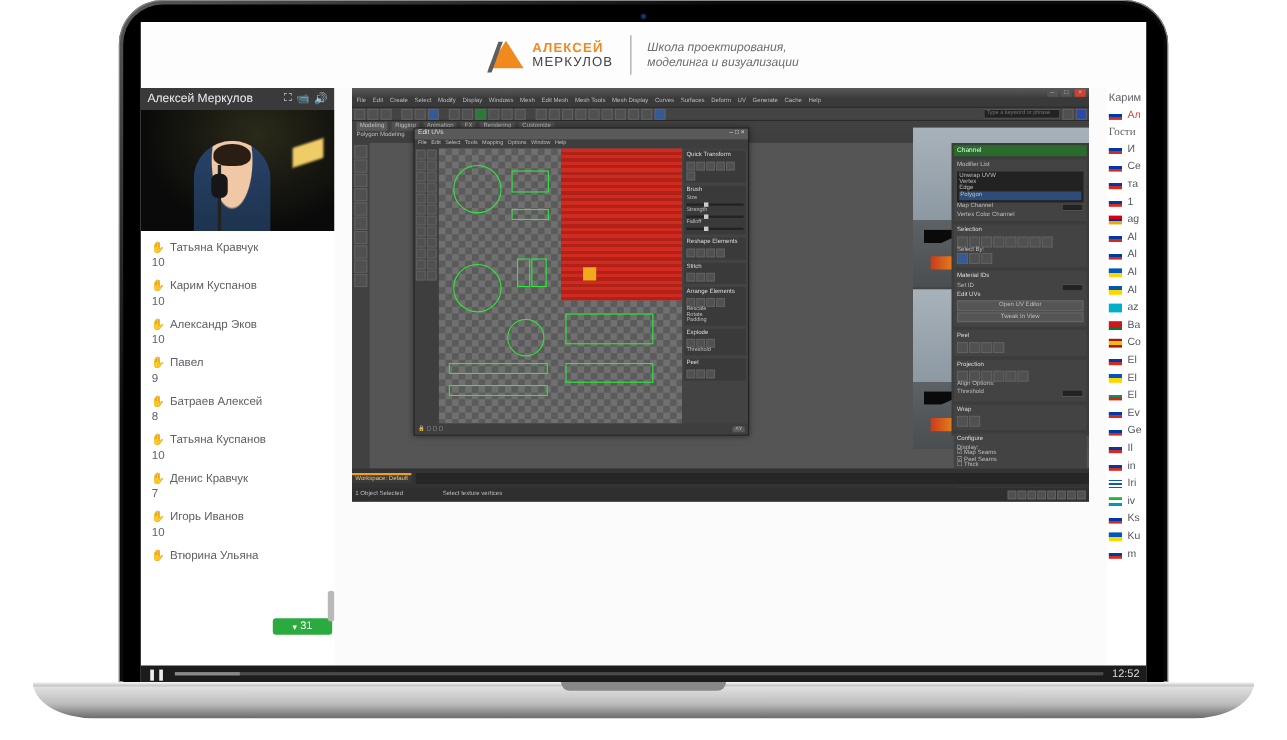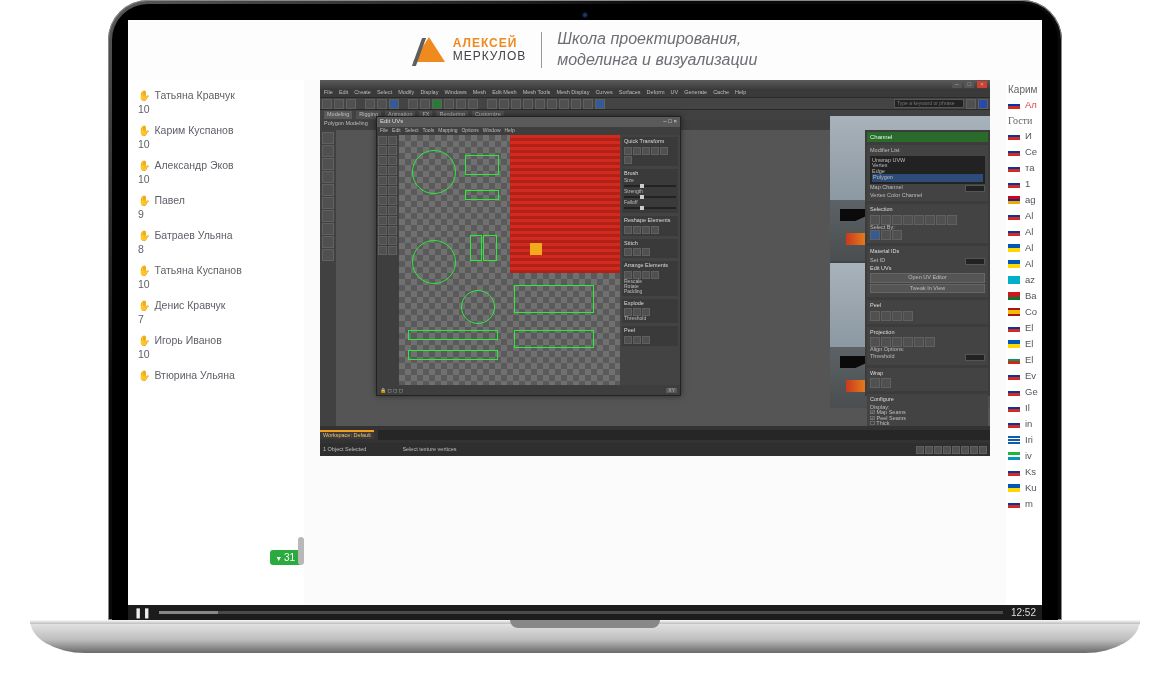--- a/index.html
+++ b/index.html
@@ -17,42 +17,42 @@
   
   .header { height:60px; background:#fdfdfd; display:flex; align-items:center; justify-content:center; gap:15px; }
   .logo { display:flex; align-items:center; gap:8px; height:40px;}
   .logo-icon { width:32px; height:34px; position:relative; }
   .logo-icon::before{ content:""; position:absolute; border-left:16px solid transparent; border-right:16px solid transparent; border-bottom:25px solid #f08a1f; top:4px;}
   .logo-icon::after{ content:""; position:absolute; width:4px; height:28px; background:#5e5e5e; left:4px; top:5px; transform:skewX(-20deg);}
   .logo-text { display:flex; flex-direction:column; line-height:1.05; }
   .lt1 { color:#f08a1f; font-weight:bold; font-size:12px; letter-spacing:1px; }
   .lt2 { color:#424248; font-weight:normal; font-size:12px; letter-spacing:1px; }
   .vdiv { width:1px; height:36px; background:#999;}
-  .tagline { color:#6d6d73; font-style:italic; font-size:16px; line-height:1.3;}
+  .tagline { color:#6d6d73; font-style:italic; font-size:11px; line-height:1.3;}
 
   .content { position:absolute; top:60px; left:0; right:0; bottom:15px; display:flex; }
   .left-col { width:176px; background:#fff; display:flex; flex-direction:column; position:relative; }
   .webcam-block { background:#3a3a3a; }
   .webcam-head { color:#efefef; font-size:11px; padding:4px 6px; display:flex; align-items:center; justify-content:space-between;}
   .wh-icons { display:flex; gap:4px; font-size:10px;}
   .wh-icons span{ cursor:pointer;}
   .webcam-img { width:100%; height:110px; background:radial-gradient(ellipse at 60% 20%, #2a2a1a 0%, #0a0a0a 70%); position:relative; overflow:hidden;}
   .person { position:absolute; left:48px; bottom:-18px; width:70px; height:100px; background:radial-gradient(ellipse at 50% 18%, #f0c8a5 0 18px, transparent 19px), linear-gradient(#29446a,#1a2f48); border-radius:35px 35px 0 0;}
   .person::before{content:""; position:absolute; top:3px; left:18px; width:34px; height:20px; background:#2a1e14; border-radius:50% 50% 40% 40%;}
   .mic { position:absolute; left:70px; bottom:0; width:3px; height:60px; background:#222;}
   .mic::before{content:""; position:absolute; left:-6px; top:8px; width:15px; height:22px; background:#161616; border-radius:6px;}
   .light { position:absolute; right:10px; top:30px; width:28px; height:18px; background:#f0cc66; filter:blur(1px); transform:skewY(-18deg);}
 
   .participants { flex:1; overflow:hidden; padding:6px 0;}
   .prow { padding:3px 10px 6px 10px; border-bottom:0; }
   .pname { font-size:10.5px; color:#606068; display:flex; align-items:center; gap:4px;}
   .paw{ color:#9aa; font-size:10px;}
   .pscore { font-size:10.5px; color:#606068; margin-top:2px;}
 
-  .online-badge { position:absolute; bottom:40px; right:2px; background:#2bab3f; color:#fff; font-size:10px; padding:2px 7px; border-radius:3px; display:flex; align-items:flex-end; gap:3px;}
+  .online-badge { position:absolute; bottom:28px; right:2px; background:#2bab3f; color:#fff; font-size:10px; padding:2px 18px; border-radius:3px; display:flex; align-items:flex-end; gap:3px;}
   .online-badge::before{content:"▾"; font-size:8px;}
 
   .scroll-track{ position:absolute; right:0; top:120px; bottom:0; width:8px; background:transparent;}
   .scroll-thumb{ position:absolute; right:0; bottom:40px; width:6px; height:28px; background:#b8b8b8; border-radius:3px;}
 
   
   .center { flex:1; background:#fbfbfb; position:relative; display:flex; justify-content:center; }
   .app { width:670px; height:376px; background:#3a3a3a; position:relative; font-size:6px; color:#bdbdbd; line-height:1; }
   .app-title { height:9px; background:linear-gradient(#5a5a5a,#3c3c3c); display:flex; justify-content:flex-end; align-items:center; padding:0 3px; }
   .win-btns span{display:inline-block; width:10px; height:7px; margin-left:1px; text-align:center; font-size:6px;}
@@ -181,20 +181,35 @@
           <div class="vdiv"></div>
           <div class="tagline">
             <div>Школа проектирования,</div>
             <div>моделинга и визуализации</div>
           </div>
         </div>
 
         <div class="content">
 
           <div class="left-col">
+            <div class="webcam-block">
+              <div class="webcam-head">
+                <span>Алексей Меркулов</span>
+                <span class="wh-icons">
+                  <span>⛶</span>
+                  <span>📹</span>
+                  <span>🔊</span>
+                </span>
+              </div>
+              <div class="webcam-img">
+                <div class="light"></div>
+                  <div class="person"></div>
+                  <div class="mic"></div>
+              </div>
+            </div>
             <div class="participants">
               <div class="prow">
                   <div class="pname">
                     <span class="paw">✋</span>
                     <span>Татьяна Кравчук</span>
                   </div>
                   <div class="pscore">10</div>
                 </div>
               <div class="prow">
                   <div class="pname">
@@ -213,21 +228,21 @@
               <div class="prow">
                   <div class="pname">
                     <span class="paw">✋</span>
                     <span>Павел</span>
                   </div>
                   <div class="pscore">9</div>
                 </div>
               <div class="prow">
                   <div class="pname">
                     <span class="paw">✋</span>
-                    <span>Батраев Ульяна</span>
+                    <span>Батраев Алексей</span>
                   </div>
                   <div class="pscore">8</div>
                 </div>
               <div class="prow">
                   <div class="pname">
                     <span class="paw">✋</span>
                     <span>Татьяна Куспанов</span>
                   </div>
                   <div class="pscore">10</div>
                 </div>

